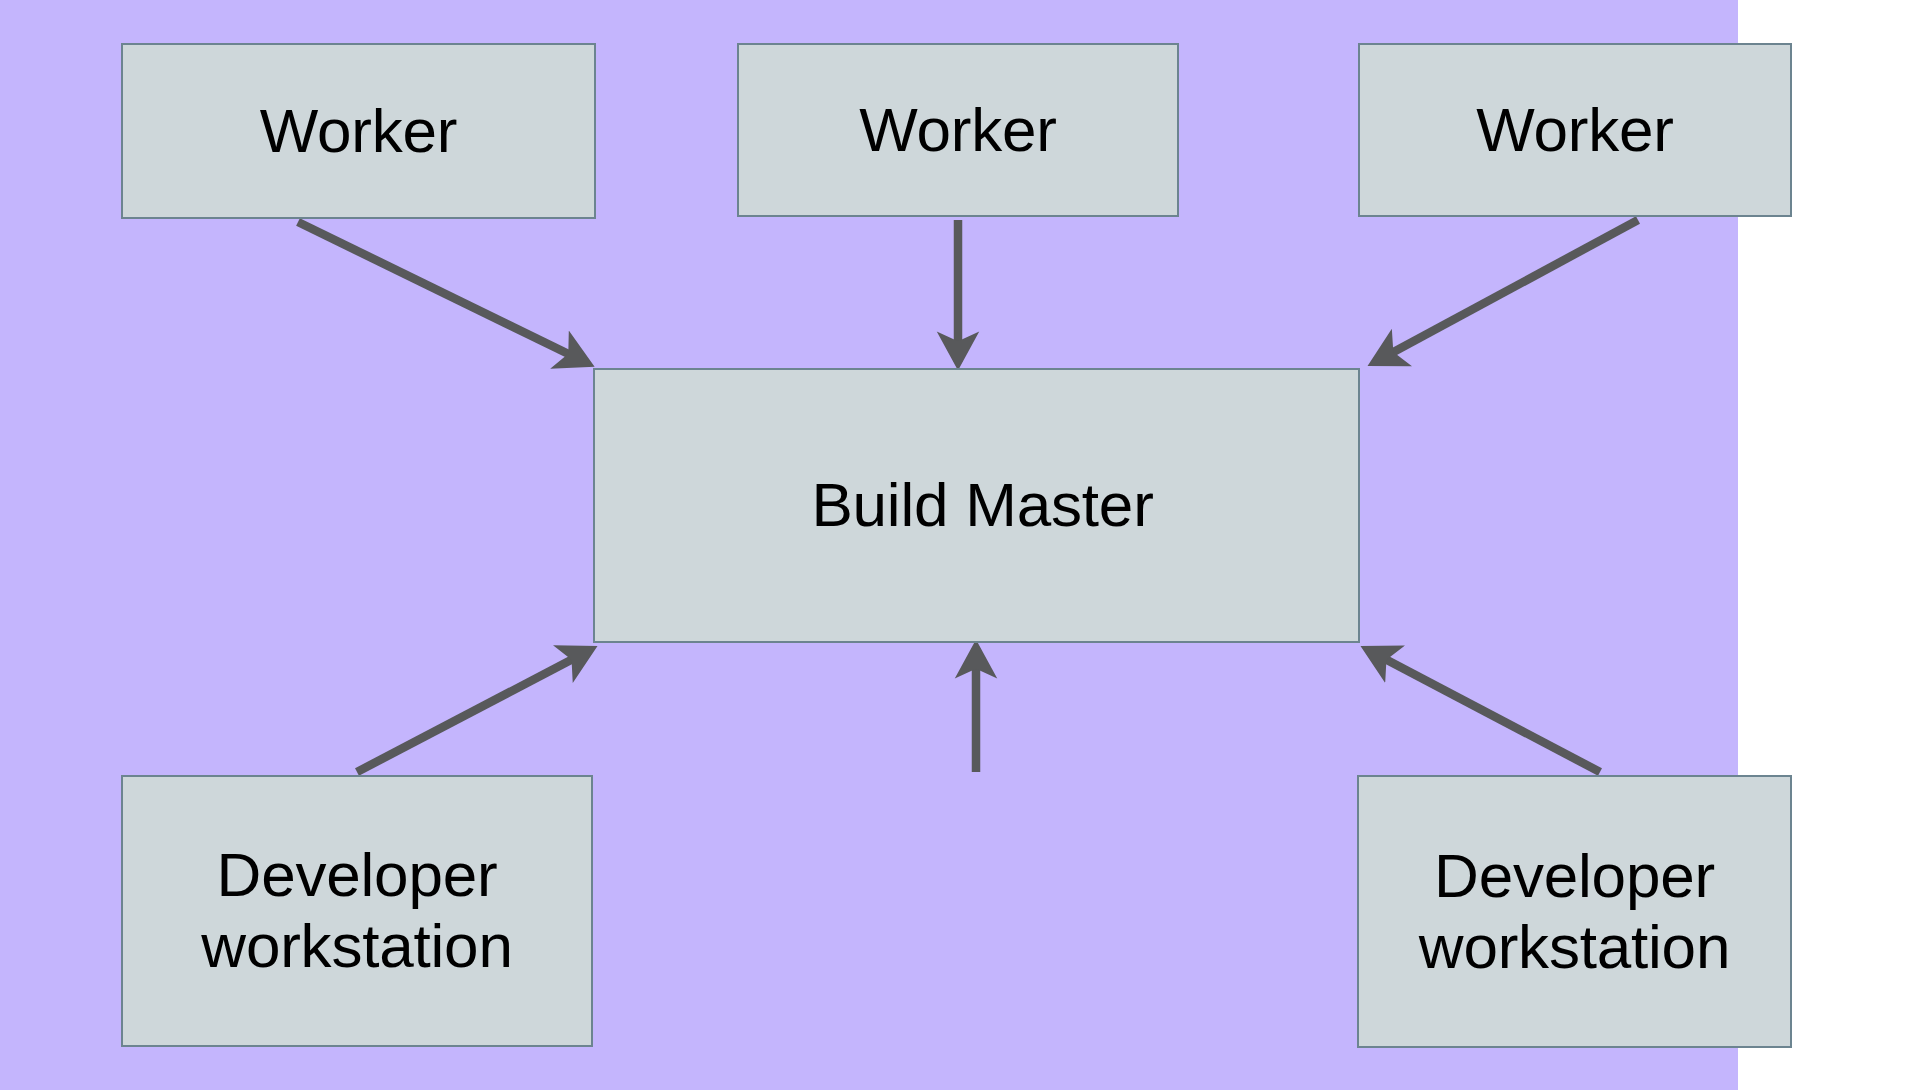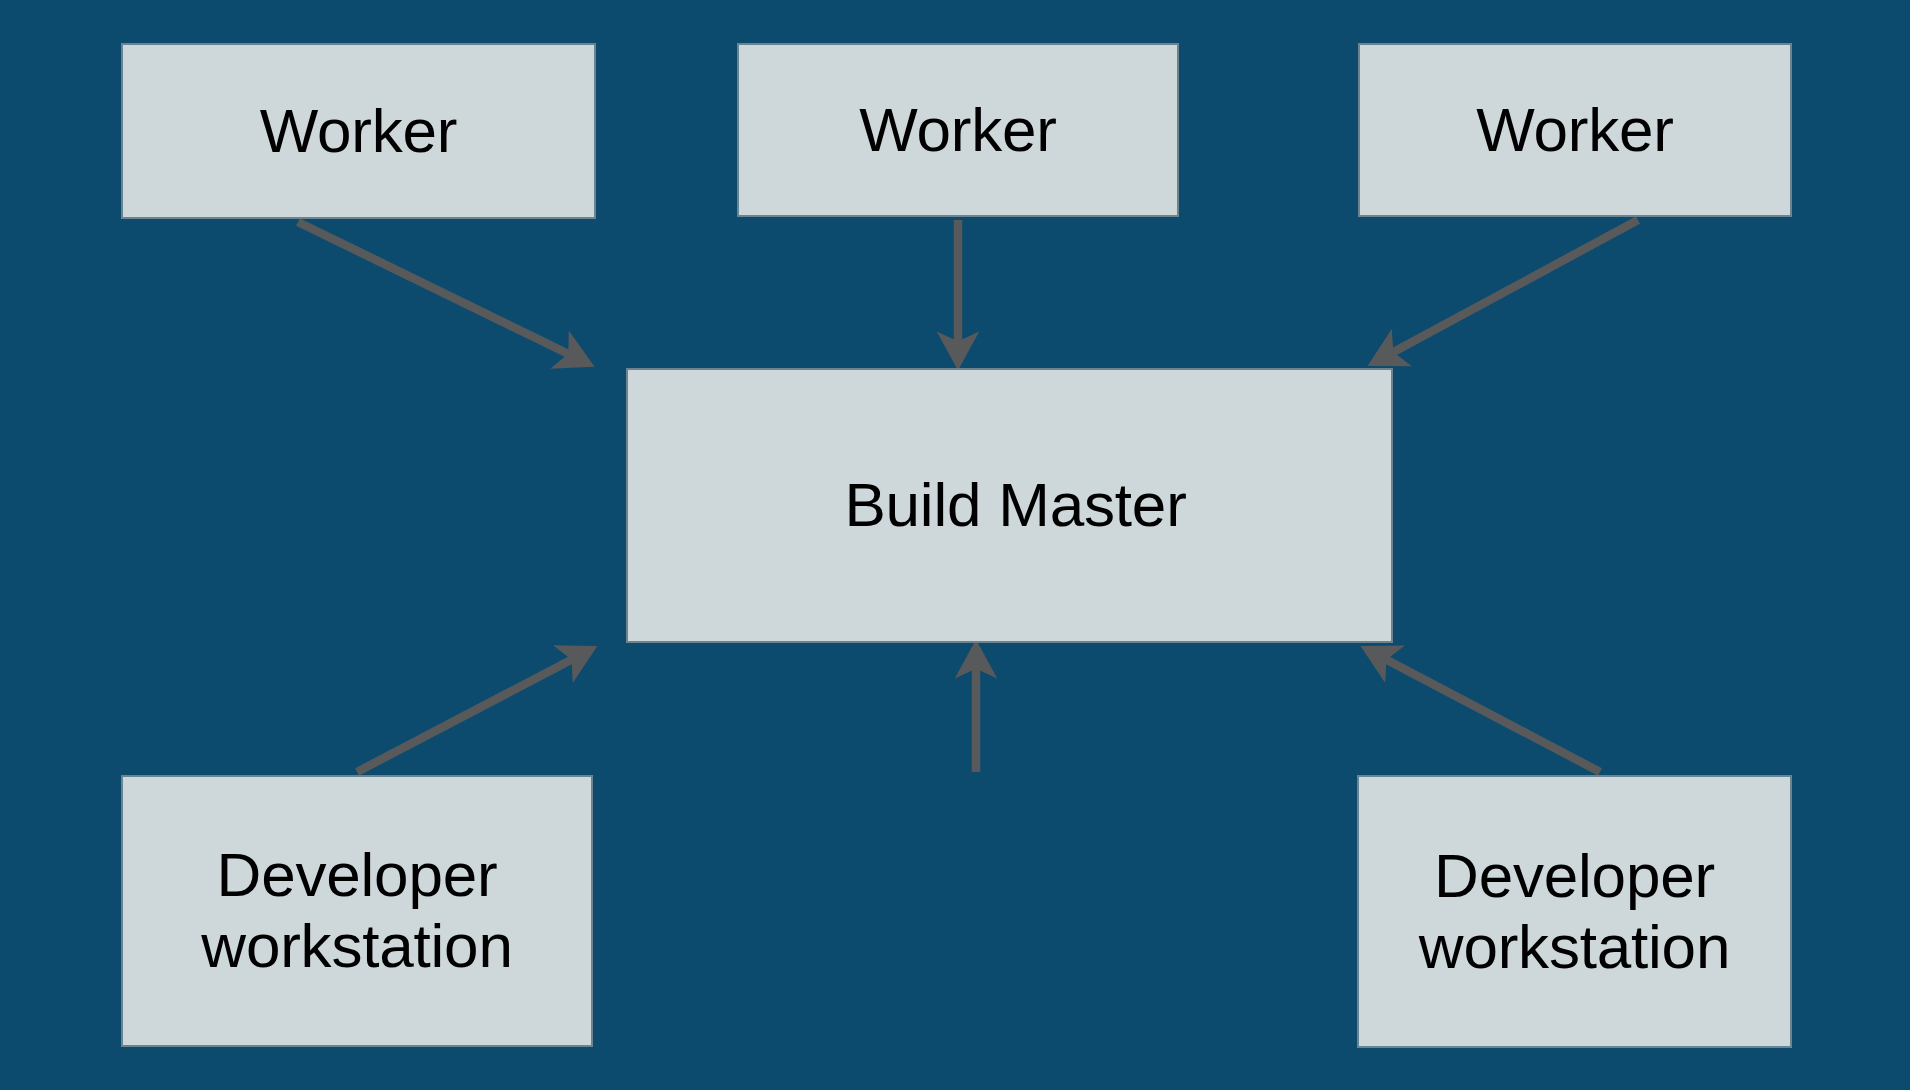--- a/index.html
+++ b/index.html
@@ -8,23 +8,23 @@
     background: #ffffff;
   }
   body {
     width: 1910px;
     height: 1090px;
     font-family: "Liberation Sans", sans-serif;
     overflow: hidden;
   }
   #canvas {
     position: relative;
-    width: 1910px;
+    width: 1738px;
     height: 1090px;
-    background: #0c4a6e;
+    background: #c4b5fd;
   }
   #edge-layer {
     position: absolute;
     left: 0;
     top: 0;
     width: 1910px;
     height: 1090px;
     pointer-events: none;
   }
   .node {
@@ -91,21 +91,21 @@
   </div>
 
   <div class="node worker" style="left:737px; top:43px; width:442px; height:174px;">
     <span class="node-label">Worker</span>
   </div>
 
   <div class="node worker" style="left:1358px; top:43px; width:434px; height:174px;">
     <span class="node-label">Worker</span>
   </div>
 
-  <div class="node master" style="left:626px; top:368px; width:767px; height:275px;padding-left:12px;">
+  <div class="node master" style="left:593px; top:368px; width:767px; height:275px;padding-left:12px;">
     <span class="node-label">Build Master</span>
   </div>
 
   <div class="node endpoint" style="left:121px; top:775px; width:472px; height:272px;">
     <span class="node-label">Developer
 workstation</span>
   </div>
 
 
   <div class="node endpoint" style="left:1357px; top:775px; width:435px; height:273px;">

